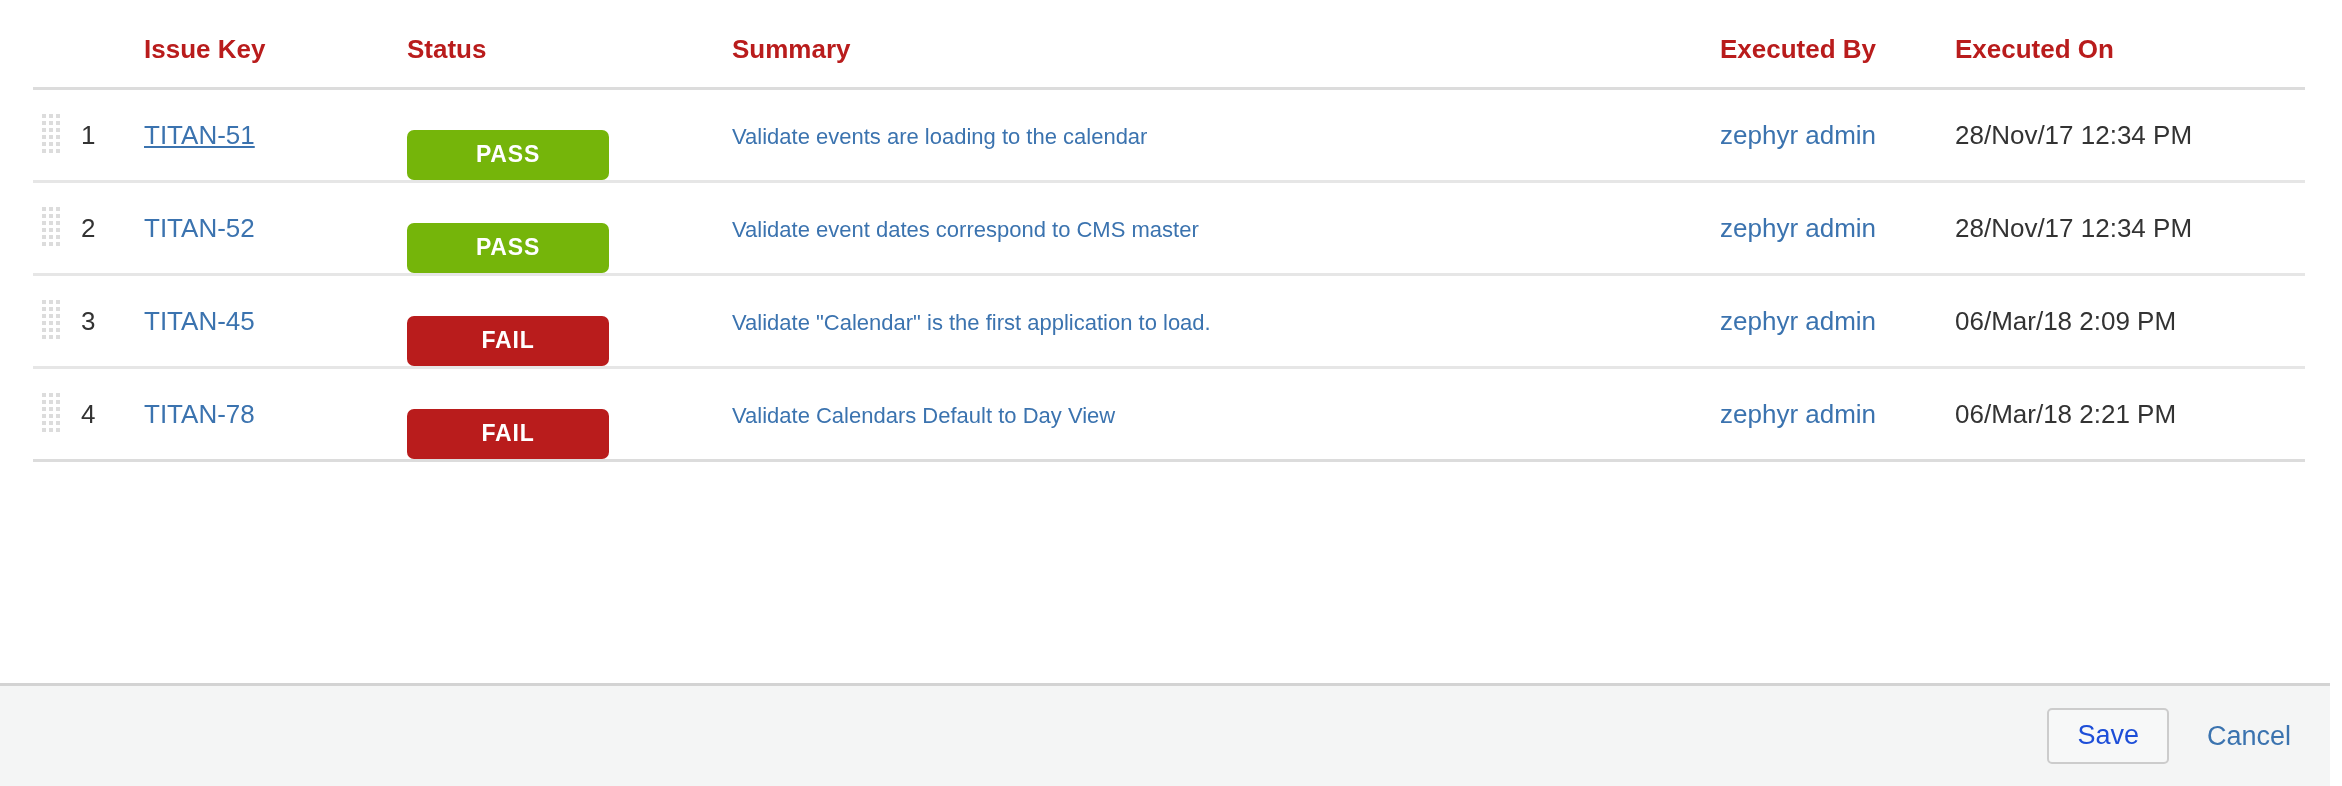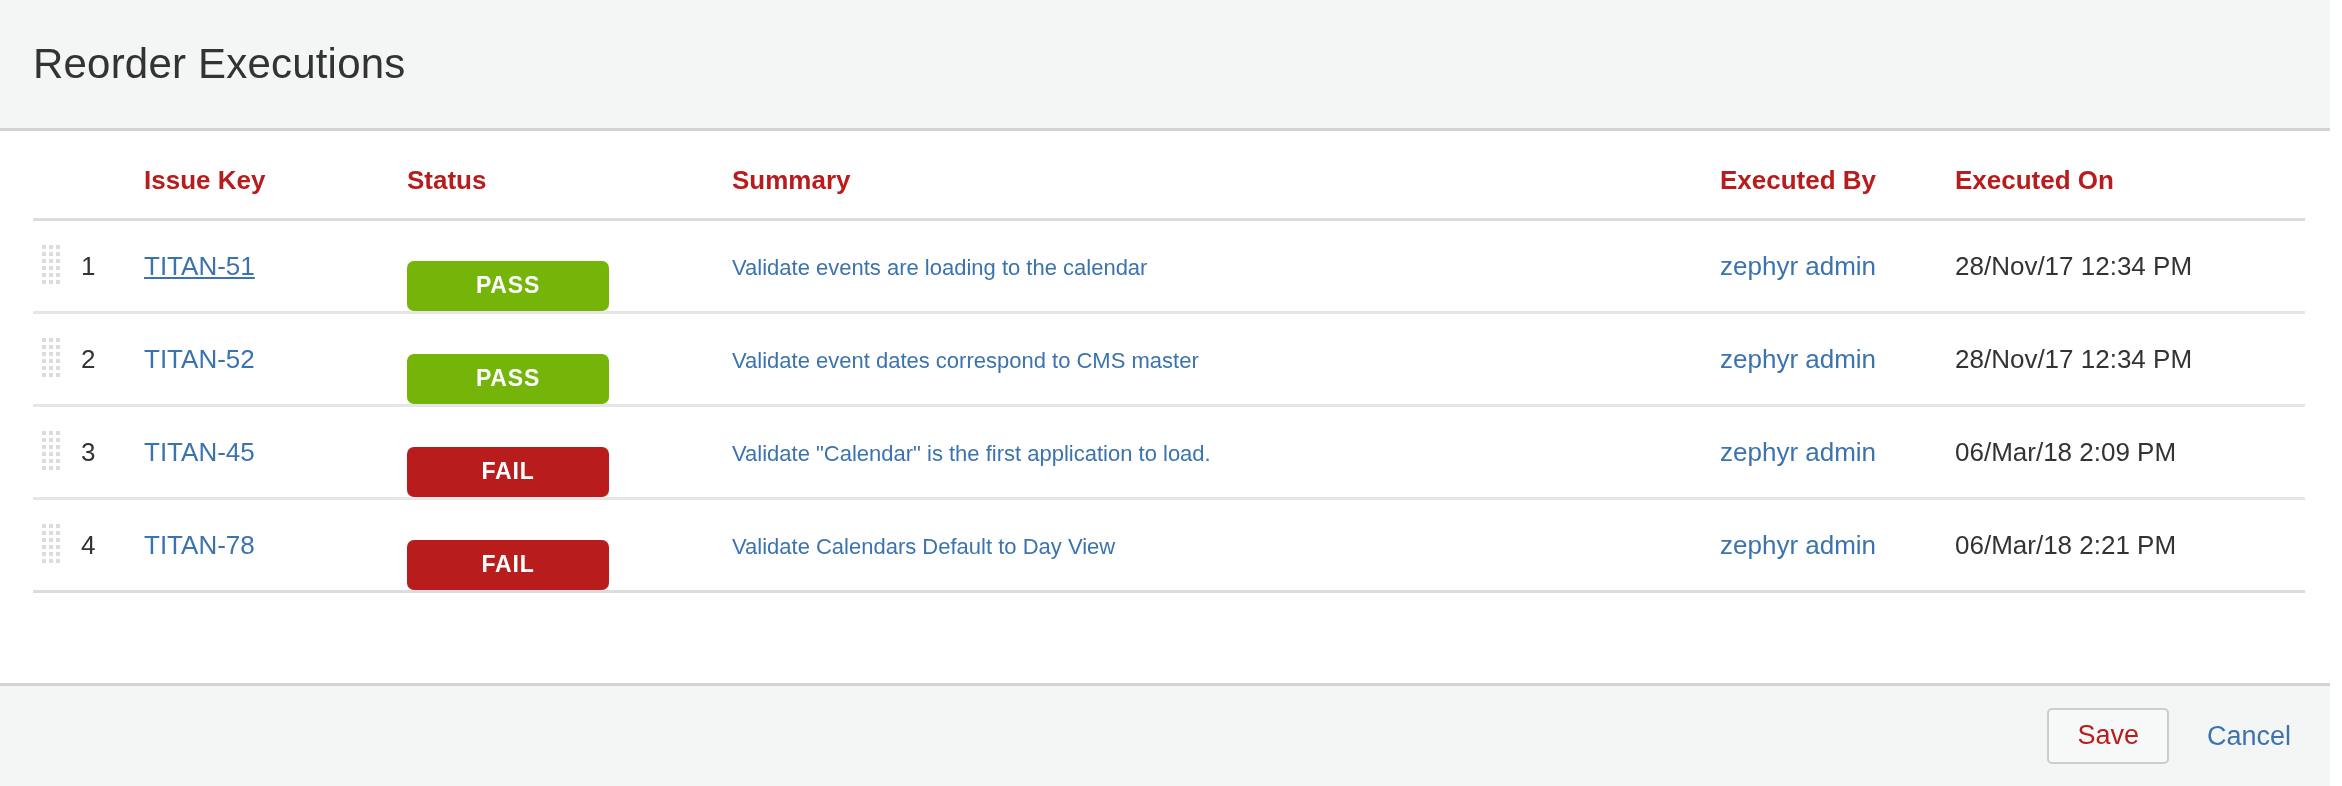--- a/index.html
+++ b/index.html
@@ -160,44 +160,41 @@
     box-sizing: border-box;
     display: flex;
     align-items: center;
     justify-content: flex-end;
     padding-right: 39px;
     width: 2330px;
   }
   .btn-save {
     font-family: "Liberation Sans", sans-serif;
     font-size: 27px;
-    color: #b91c1c;
+    color: #1d4ed8;
     background: #f7f8f8;
     border: 2px solid #ccc;
     border-radius: 5px;
     padding: 12px 28px 13px 28px;
     cursor: pointer;
     line-height: 1;
   }
   .btn-cancel {
     font-size: 27px;
     color: #3b73af;
     text-decoration: none;
     margin-left: 38px;
     cursor: pointer;
   }
 </style>
 </head>
 <body>
 
 <div class="dialog">
 
-  <div class="dialog-header">
-    <div class="dialog-title">Reorder Executions</div>
-  </div>
 
   <div class="dialog-body">
 
 
     <table class="exec-table">
       <colgroup>
         <col class="col-handle">
         <col class="col-index">
         <col class="col-key">
         <col class="col-status">

